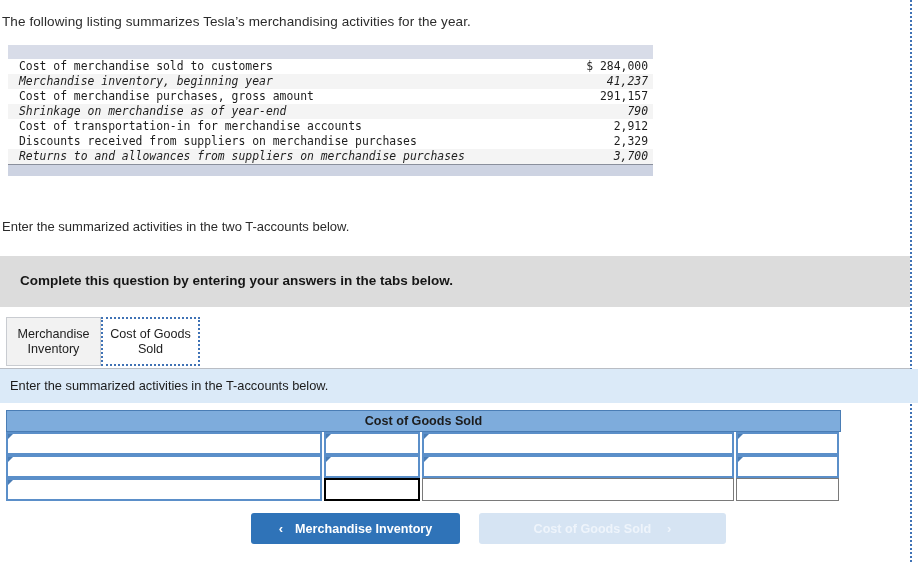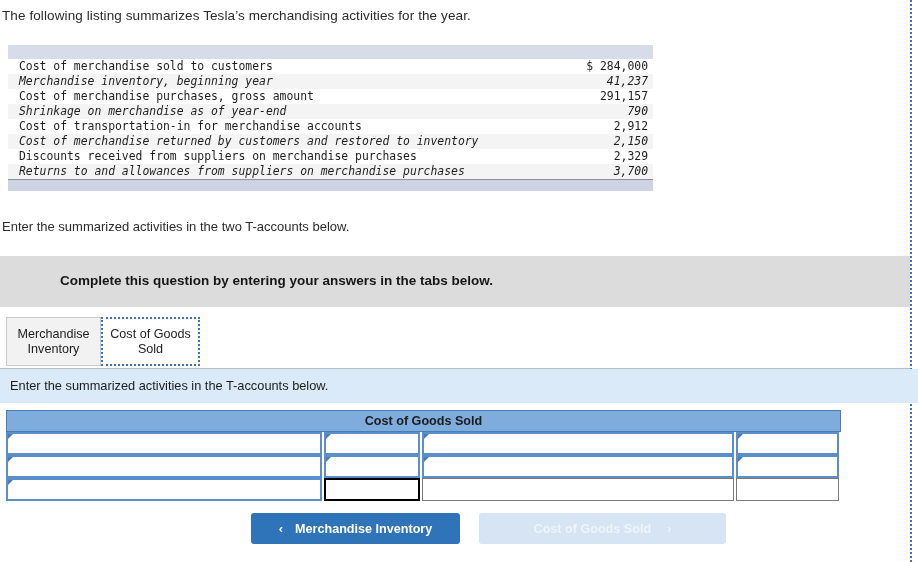--- a/index.html
+++ b/index.html
@@ -11,21 +11,21 @@
   }
   #root { position: relative; width: 918px; height: 562px; }
 
   .dashed-right-rule {
     position: absolute; top: 0; left: 910px;
     width: 0; height: 562px;
     border-left: 2px dotted #3f72b5;
   }
 
   .prompt-text {
-    position: absolute; left: 2px; top: 8px;
+    position: absolute; left: 2px; top: 14px;
     font-size: 13.5px; color: #2b2b2b;
     letter-spacing: .1px; white-space: nowrap;
   }
 
   
   .listing { position: absolute; left: 8px; top: 45px; width: 645px; }
   .listing-capbar { height: 14px; background: #d8dce8; }
   .listing-footbar { height: 11px; background: #cdd3e2; border-top: 1px solid #8a8f9c; }
   .listing table { width: 100%; border-collapse: collapse; }
   .listing td {
@@ -45,21 +45,21 @@
     font-size: 13px; color: #2b2b2b; white-space: nowrap;
   }
 
   
   .gray-banner {
     position: absolute; left: 0; top: 256px; width: 910px; height: 51px;
     background: #dcdcdc;
   }
   .gray-banner .gb-text {
     position: absolute; left: 20px; top: 17px;
-    font-size: 13.5px; font-weight: bold; color: #161616; white-space: nowrap; margin-left: 40px;
+    font-size: 13.5px; font-weight: bold; color: #161616; white-space: nowrap;
   }
 
   
   .tabstrip {
     position: absolute; left: 0; top: 316px; width: 910px; height: 52px;
     border-bottom: 1px solid #b9bdc4; background: #ffffff;
   }
   .tab {
     position: absolute; top: 1px; height: 49px;
     box-sizing: border-box;
@@ -157,24 +157,20 @@
             <td class="amt">291,157</td>
           </tr>
           <tr class="even">
             <td class="lbl">Shrinkage on merchandise as of year-end</td>
             <td class="amt">790</td>
           </tr>
           <tr class="odd">
             <td class="lbl">Cost of transportation-in for merchandise accounts</td>
             <td class="amt">2,912</td>
           </tr>
-          <tr class="even">
-            <td class="lbl">Cost of merchandise returned by customers and restored to inventory</td>
-            <td class="amt">2,150</td>
-          </tr>
           <tr class="odd">
             <td class="lbl">Discounts received from suppliers on merchandise purchases</td>
             <td class="amt">2,329</td>
           </tr>
           <tr class="even">
             <td class="lbl">Returns to and allowances from suppliers on merchandise purchases</td>
             <td class="amt">3,700</td>
           </tr>
         </tbody>
     </table>

